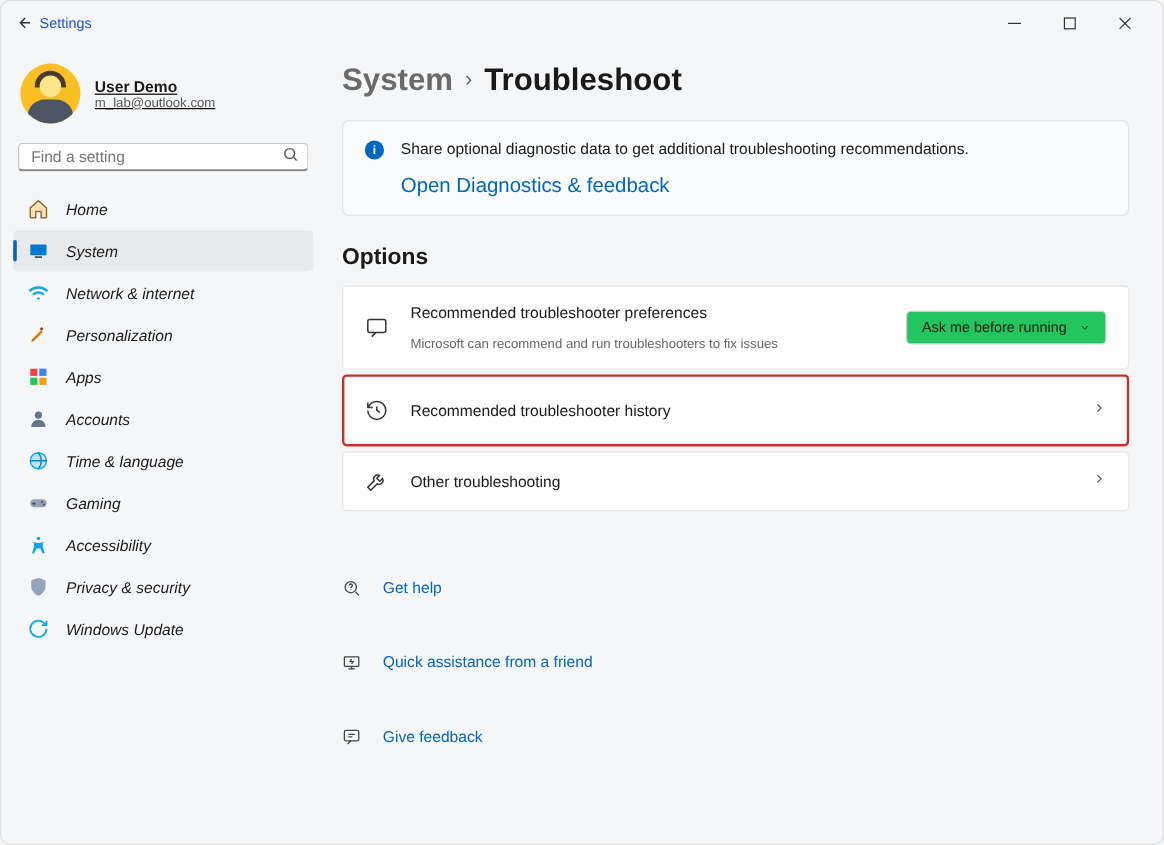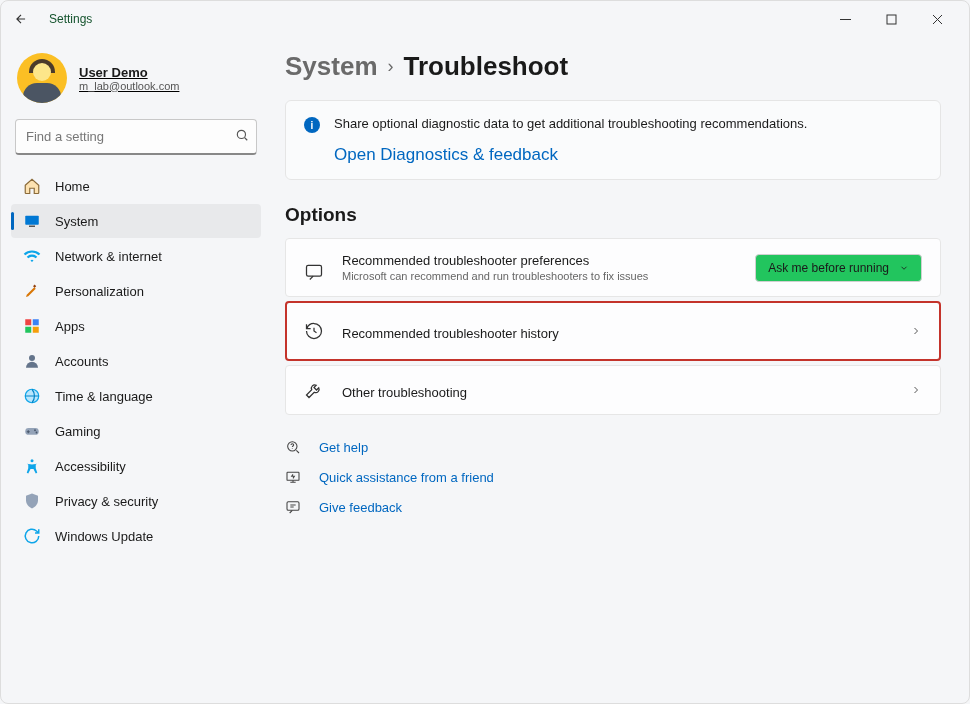--- a/index.html
+++ b/index.html
@@ -1,70 +1,70 @@
 <!DOCTYPE html>
 <html><head>
 <meta charset="utf-8">
 <style>
   * { box-sizing: border-box; margin: 0; padding: 0; font-family: "Segoe UI", -apple-system, sans-serif; }
   body { width: 970px; height: 704px; background: #f5f6f8; overflow: hidden; position: relative; border-radius: 8px; border: 1px solid #ddd; }
   
   .titlebar { height: 36px; display: flex; align-items: center; padding: 0 8px; }
   .back-btn { width: 24px; height: 24px; display: flex; align-items: center; justify-content: center; color: #333; border-radius: 4px; }
-  .titlebar-title { font-size: 12px; color: #14532d; margin-left: 16px; }
+  .titlebar-title { font-size: 12px; color: #1d4ed8; }
   .window-controls { margin-left: auto; display: flex; gap: 18px; padding-right: 10px; }
   .win-ctrl { width: 28px; height: 28px; display: flex; align-items: center; justify-content: center; color: #333; }
   
   .app { display: flex; height: calc(100% - 36px); }
   
   .sidebar { width: 268px; padding: 10px 8px 10px 10px; }
   .user-row { display: flex; align-items: center; gap: 12px; padding: 6px 6px 14px 6px; text-decoration: underline; }
   .avatar { width: 50px; height: 50px; border-radius: 50%; background: #fbbf24; position: relative; overflow: hidden; flex-shrink: 0; }
   .avatar .head { position: absolute; width: 18px; height: 18px; background: #fde68a; border-radius: 50%; top: 10px; left: 50%; transform: translateX(-50%); }
   .avatar .hair { position: absolute; width: 26px; height: 14px; background: #4b3a2a; border-radius: 14px 14px 0 0; top: 6px; left: 50%; transform: translateX(-50%); }
   .avatar .body { position: absolute; width: 38px; height: 24px; background: #4b5563; border-radius: 14px 14px 0 0; bottom: -4px; left: 50%; transform: translateX(-50%); }
   .user-name { font-size: 13px; font-weight: 600; color: #1a1a1a; }
   .user-email { font-size: 11px; color: #555; }
   
   .search-wrap { position: relative; margin: 2px 4px 14px 4px; }
-  .search-input { width: 100%; height: 36px; border: 1px solid #c8c8c8; background: #fdfdfd; border-radius: 4px; padding: 0 30px 0 10px; font-size: 13px; color: #333; border-bottom: 2px solid #888; }
+  .search-input { width: 100%; height: 24px; border: 1px solid #c8c8c8; background: #fdfdfd; border-radius: 4px; padding: 0 30px 0 10px; font-size: 13px; color: #333; border-bottom: 2px solid #888; }
   .search-input::placeholder { color: #777; }
   .search-icon { position: absolute; right: 8px; top: 50%; transform: translateY(-50%); color: #555; }
   
   .nav { display: flex; flex-direction: column; gap: 1px; }
-  .nav-item { display: flex; align-items: center; gap: 14px; padding: 8px 12px; border-radius: 4px; font-size: 13px; color: #1a1a1a; position: relative; }
+  .nav-item { display: flex; align-items: center; gap: 14px; padding: 8px 12px; border-radius: 4px; font-size: 13px; color: #1a1a1a; position: relative; font-style: italic; }
   .nav-item.active { background: #e8e9eb; }
   .nav-item.active::before { content: ""; position: absolute; left: 0; top: 8px; bottom: 8px; width: 3px; background: #0067c0; border-radius: 2px; }
   .nav-icon { width: 18px; height: 18px; display: inline-flex; align-items: center; justify-content: center; flex-shrink: 0; }
   
   .main { flex: 1; padding: 14px 28px 20px 16px; overflow: auto; }
   .breadcrumb { display: flex; align-items: center; gap: 10px; margin-bottom: 18px; }
   .bc-parent { font-size: 26px; font-weight: 600; color: #6a6a6a; }
   .bc-sep { font-size: 18px; color: #6a6a6a; }
   .bc-current { font-size: 26px; font-weight: 600; color: #1a1a1a; }
   
   .info-bar { border: 1px solid #e5e5e5; background: #fafbfc; border-radius: 6px; padding: 14px 18px; display: flex; gap: 14px; margin-bottom: 24px; }
   .info-icon { width: 16px; height: 16px; background: #0067c0; border-radius: 50%; color: white; display: flex; align-items: center; justify-content: center; font-size: 10px; font-weight: bold; flex-shrink: 0; margin-top: 2px; }
   .info-text { font-size: 13px; color: #1a1a1a; line-height: 1.4; }
   .info-link { color: #0067c0; font-size: 17px; margin-top: 12px; display: inline-block; }
   
   .section-header { font-size: 19px; font-weight: 600; color: #1a1a1a; margin-bottom: 12px; }
   
-  .card { border: 1px solid #e6e6e6; background: #fdfdfe; border-radius: 4px; padding: 14px 18px; display: flex; align-items: flex-end; gap: 18px; margin-bottom: 4px; }
+  .card { border: 1px solid #e6e6e6; background: #fdfdfe; border-radius: 4px; padding: 14px 18px; display: flex; align-items: center; gap: 18px; margin-bottom: 4px; }
   .card.highlighted { border: 2px solid #c4332b; padding: 18px 17px; }
   .card-icon { width: 20px; height: 20px; color: #333; flex-shrink: 0; }
   .card-body { flex: 1; }
   .card-title { font-size: 13px; color: #1a1a1a; }
-  .card-sub { font-size: 11px; color: #666; margin-top: 2px; }
+  .card-sub { font-size: 11px; color: #666; margin-top: 13px; }
   .card-chevron { color: #555; }
   
   .dropdown { border: 1px solid #d0d0d0; background: #22c55e; border-radius: 4px; padding: 6px 12px; font-size: 12px; color: #1a1a1a; display: flex; align-items: center; gap: 10px; }
   
   .footer-links { margin-top: 24px; display: flex; flex-direction: column; gap: 14px; }
-  .foot-link { display: flex; align-items: center; gap: 18px; font-size: 13px; color: #0067c0; }
+  .foot-link { display: flex; align-items: flex-start; gap: 18px; font-size: 13px; color: #0067c0; margin-top: 32px; }
   .foot-icon { width: 16px; height: 16px; color: #444; }
 </style>
 </head>
 <body>
 
 <div class="titlebar">
   <div class="back-btn">
     <svg width="14" height="14" viewBox="0 0 24 24" fill="none" stroke="currentColor" stroke-width="2">
         <path d="M19 12H5M12 19l-7-7 7-7"></path>
       </svg>

